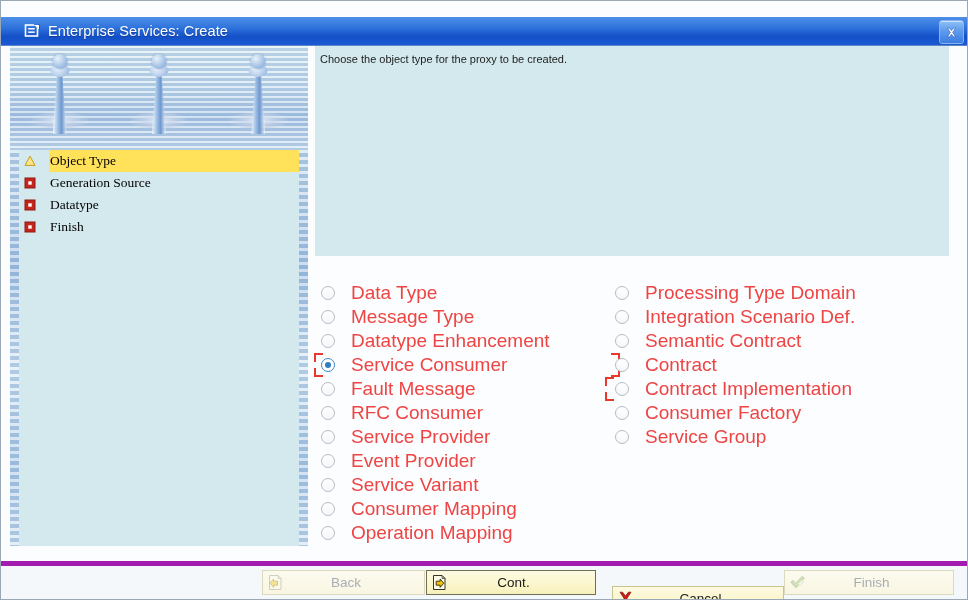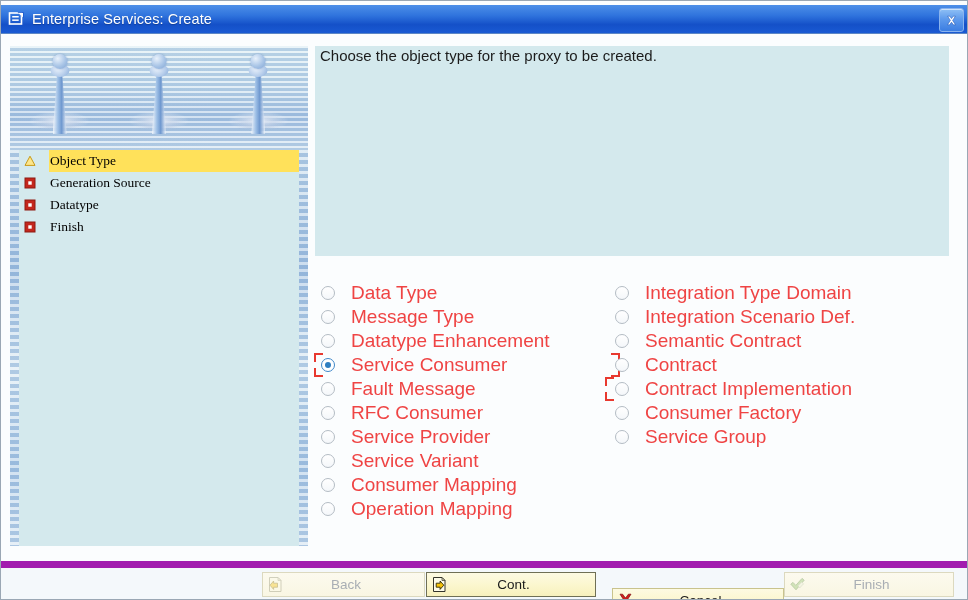--- a/index.html
+++ b/index.html
@@ -18,28 +18,29 @@
     height: 600px;
     overflow: hidden;
     background: #fbfdfe;
     border: 1px solid #9aa7b4;
     box-sizing: border-box;
   }
 
   
   .titlebar {
     position: absolute;
-    left: 0; top: 4px;
+    left: 0; top: 16px;
     width: 968px;
     height: 29px;
     background: linear-gradient(to bottom, #4d8fe8 0%, #2f73dd 38%, #1450c8 70%, #1a5ad3 100%);
     border-bottom: 1px solid #5c86c4;
     box-sizing: border-box;
     display: flex;
     align-items: center;
+    padding-left: 16px;
   }
   .title-icon {
     margin-left: 7px;
     width: 17px;
     height: 16px;
     flex: 0 0 auto;
     display: block;
   }
   .title-text {
     margin-left: 7px;
@@ -194,22 +195,22 @@
     left: 314px;
     top: 45px;
     width: 634px;
     height: 210px;
     background: #d4e9ed;
     box-sizing: border-box;
   }
   .instruction-text {
     position: absolute;
     left: 5px;
-    top: 1px;
-    font-size: 15px;
+    top: 7px;
+    font-size: 11px;
     color: #1c1c1c;
   }
 
   
   .options {
     position: absolute;
     left: 314px;
     top: 280px;
     width: 640px;
   }
@@ -279,21 +280,21 @@
   .focus-frame i.br { right: 0; bottom: 0; border-right-width: 2px; border-bottom-width: 2px; }
 
   
   .footer {
     position: absolute;
     left: 0;
     bottom: 0;
     width: 968px;
     height: 38px;
     background: #f4f8fb;
-    border-top: 7px solid #a21caf;
+    border-top: 5px solid #a21caf;
     box-sizing: border-box;
   }
   .btn {
     position: absolute;
     top: 4px;
     height: 25px;
     box-sizing: border-box;
     display: flex;
     align-items: center;
     border: 1px solid #c9c38d;
@@ -456,20 +457,24 @@
       <div class="option-row">
         <span class="radio"></span>
         <span class="option-label">RFC Consumer</span>
       </div>
 
       <div class="option-row">
         <span class="radio"></span>
         <span class="option-label">Service Provider</span>
       </div>
 
+      <div class="option-row">
+        <span class="radio"></span>
+        <span class="option-label">Event Provider</span>
+      </div>
 
       <div class="option-row">
         <span class="radio"></span>
         <span class="option-label">Service Variant</span>
       </div>
 
       <div class="option-row">
         <span class="radio"></span>
         <span class="option-label">Consumer Mapping</span>
       </div>
@@ -478,21 +483,21 @@
         <span class="radio"></span>
         <span class="option-label">Operation Mapping</span>
       </div>
 
     </div>
 
     <div class="option-col col-right">
 
       <div class="option-row">
         <span class="radio"></span>
-        <span class="option-label">Integration Type Domain</span>
+        <span class="option-label">Processing Type Domain</span>
       </div>
 
       <div class="option-row">
         <span class="radio"></span>
         <span class="option-label">Integration Scenario Def.</span>
       </div>
 
       <div class="option-row">
         <span class="radio"></span>
         <span class="option-label">Semantic Contract</span>

